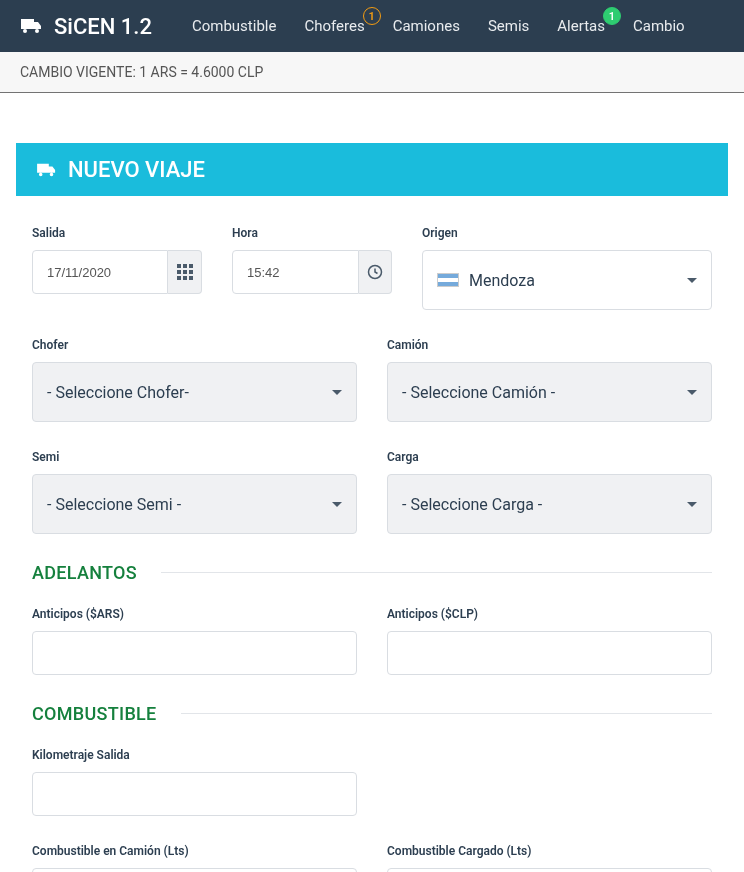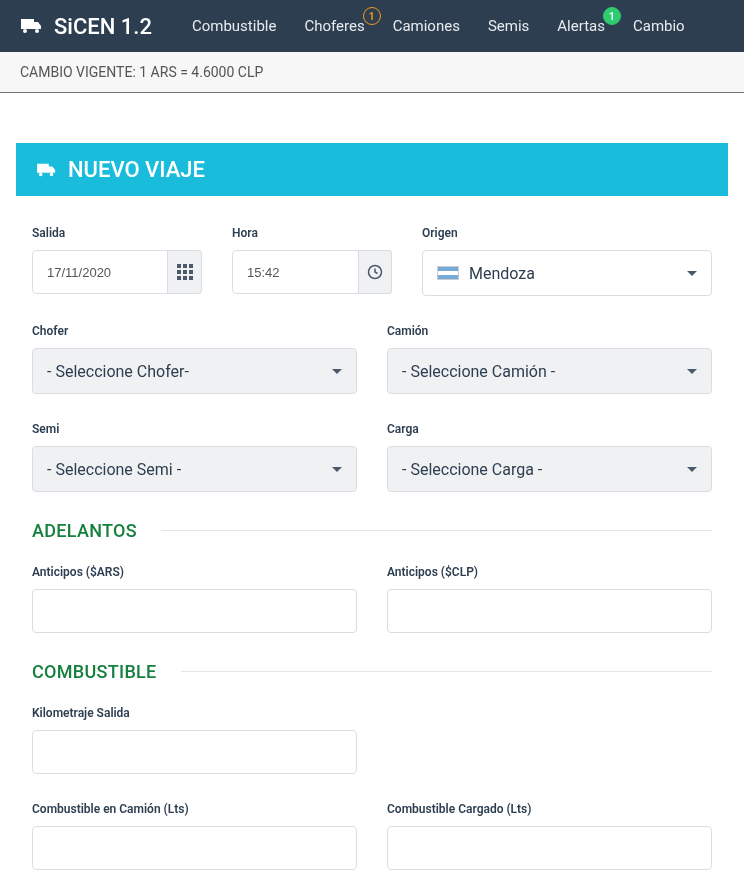--- a/index.html
+++ b/index.html
@@ -97,21 +97,21 @@
       width: 44px; height: 44px;
       border: 1px solid #d9dde2;
       border-left: none;
       border-top-right-radius: 4px;
       border-bottom-right-radius: 4px;
       background: #f0f1f3;
       display: flex; align-items: center; justify-content: center;
       cursor: pointer;
     }
     .select {
-      height: 46px;
+      height: 60px;
       border: 1px solid #d9dde2;
       border-radius: 4px;
       background: #f0f1f3;
       display: flex;
       align-items: center;
       padding: 0 14px;
       cursor: pointer;
       position: relative;
     }
     .select-white { background: #fff; }

